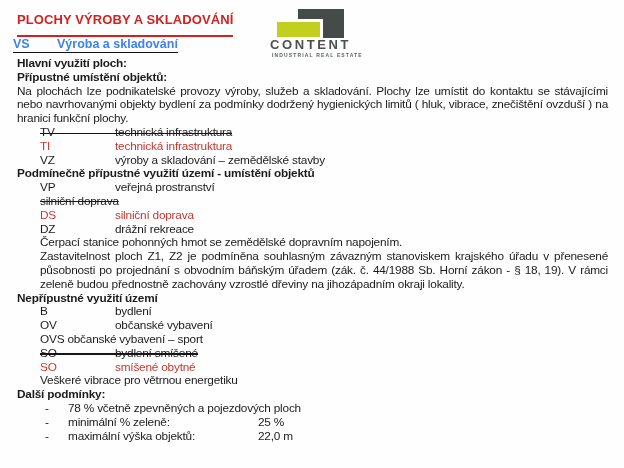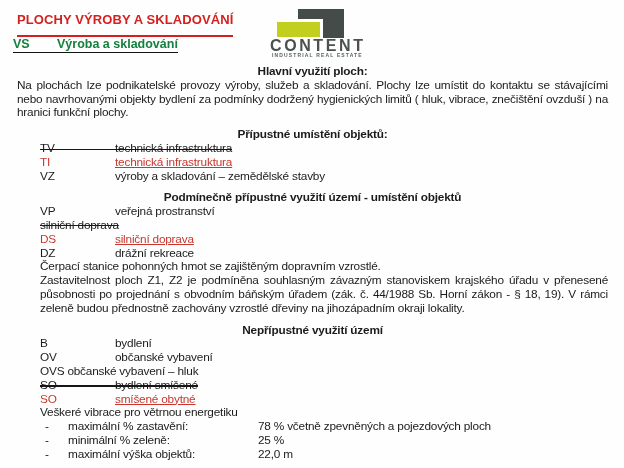--- a/index.html
+++ b/index.html
@@ -10,52 +10,52 @@
   }
   .header{position:relative;height:57px;}
   .title{
     position:absolute;left:17px;top:12px;
     font-size:13px;font-weight:bold;color:var(--red-title,#d61f1f);
     border-bottom:2px solid var(--red-title,#d61f1f);
     padding-bottom:8px;letter-spacing:0.1px;
   }
   .vs-line{
     position:absolute;left:13px;top:37px;
-    font-size:12.5px;font-weight:bold;color:#15803d;
+    font-size:12.5px;font-weight:bold;color:#3b82f6;
     border-bottom:1.6px solid #141414;padding-bottom:1px;
   }
   .vs-code{display:inline-block;width:44px;}
   
   .logo{position:absolute;left:270px;top:5px;width:100px;height:53px;}
   .logo-bar{position:absolute;left:28px;top:4px;width:46px;height:10px;background:var(--logo-dark,#454b49);}
   .logo-col{position:absolute;left:53px;top:4px;width:21px;height:29px;background:var(--logo-dark,#454b49);}
   .logo-accent{position:absolute;left:7px;top:17px;width:43px;height:15px;background:var(--logo-green,#c3cf1e);}
   .logo-name{
     position:absolute;left:0px;top:32px;width:100%;
-    font-size:16px;font-weight:bold;letter-spacing:2.6px;color:#4a514e;
+    font-size:13px;font-weight:bold;letter-spacing:2.6px;color:#4a514e;
   }
   .logo-tagline{
     position:absolute;left:2px;top:47px;width:100%;
     font-size:5px;letter-spacing:1.15px;color:#5a615e;font-weight:bold;
   }
   
   .content{position:absolute;left:0;top:57px;width:624px;}
   .line{
     font-size:11.8px;line-height:13.8px;letter-spacing:-0.2px;
     white-space:normal;
   }
-  .heading{font-weight:bold;margin:8px 16px 0 17px;text-align:center;}
+  .heading{font-weight:bold;margin:0 16px 0 17px;}
   .para{margin:0 16px 0 17px;text-align:justify;}
   .para-indent{margin-left:40px;}
   .indent{margin-left:40px;}
   .strike-text{text-decoration:line-through;text-decoration-thickness:1.3px;}
   .item{margin-left:40px;}
   .item-inner{position:relative;display:inline-block;}
   .abbr{display:inline-block;width:75px;}
-  .red{color:var(--red-item,#c8372e);text-decoration:underline;}
+  .red{color:var(--red-item,#c8372e);}
   .struck::after{
     content:"";position:absolute;left:0;right:0;top:6.6px;height:1.3px;background:#161616;
   }
   .seg-b{font-weight:normal;}
   .dash-row{margin-left:45px;display:flex;}
   .dash{width:23px;}
   .dash-label{width:190px;}
 </style>
 </head>
 <body>
@@ -69,42 +69,42 @@
     <div class="logo-bar"></div>
     <div class="logo-col"></div>
     <div class="logo-accent"></div>
     <div class="logo-name">CONTENT</div>
     <div class="logo-tagline">INDUSTRIAL REAL ESTATE</div>
   </div>
 </div>
 
 <div class="content">
     <div class="line heading">Hlavní využití ploch:</div>
+    <div class="line heading">Přípustné umístění objektů:</div>
     <div class="line para"><span>Na plochách lze podnikatelské provozy výroby, služeb a skladování. Plochy lze umístit do kontaktu se stávajícími nebo navrhovanými objekty bydlení za podmínky dodržený hygienických limitů ( hluk, vibrace, znečištění ovzduší ) na hranici funkční plochy.</span></div>
-    <div class="line heading">Přípustné umístění objektů:</div>
     <div class="line item"><span class="item-inner struck"><span class="abbr">TV</span><span class="desc">technická infrastruktura</span></span></div>
     <div class="line item"><span class="item-inner red"><span class="abbr">TI</span><span class="desc">technická infrastruktura</span></span></div>
     <div class="line item"><span class="item-inner"><span class="abbr">VZ</span><span class="desc">výroby a skladování – zemědělské stavby</span></span></div>
     <div class="line heading">Podmínečně přípustné využití území - umístění objektů</div>
     <div class="line item"><span class="item-inner"><span class="abbr">VP</span><span class="desc">veřejná prostranství</span></span></div>
     <div class="line indent strike-text">silniční doprava</div>
     <div class="line item"><span class="item-inner red"><span class="abbr">DS</span><span class="desc">silniční doprava</span></span></div>
     <div class="line item"><span class="item-inner"><span class="abbr">DZ</span><span class="desc">drážní rekreace</span></span></div>
-    <div class="line indent">Čerpací stanice pohonných hmot se zajištěným dopravním vzrostlé.</div>
+    <div class="line indent">Čerpací stanice pohonných hmot se zemědělské dopravním napojením.</div>
     <div class="line para para-indent"><span>Zastavitelnost ploch </span><span class="seg-b">Z1, Z2</span><span> je podmíněna souhlasným závazným stanoviskem krajského úřadu v přenesené působnosti po projednání s obvodním báňským úřadem (zák. č. 44/1988 Sb. Horní zákon - § 18, 19). V rámci zeleně budou přednostně zachovány vzrostlé dřeviny na jihozápadním okraji lokality.</span></div>
     <div class="line heading">Nepřípustné využití území</div>
     <div class="line item"><span class="item-inner"><span class="abbr">B</span><span class="desc">bydlení</span></span></div>
     <div class="line item"><span class="item-inner"><span class="abbr">OV</span><span class="desc">občanské vybavení</span></span></div>
-    <div class="line indent">OVS občanské vybavení – hluk</div>
+    <div class="line indent">OVS občanské vybavení – sport</div>
     <div class="line item"><span class="item-inner struck"><span class="abbr">SO</span><span class="desc">bydlení smíšené</span></span></div>
     <div class="line item"><span class="item-inner red"><span class="abbr">SO</span><span class="desc">smíšené obytné</span></span></div>
     <div class="line indent">Veškeré vibrace pro větrnou energetiku</div>
+    <div class="line heading">Další podmínky:</div>
     <div class="line dash-row">
       <span class="dash">-</span>
-      <span class="dash-label">maximální % zastavění:</span>
       <span class="dash-value">78 % včetně zpevněných a pojezdových ploch</span>
     </div>
     <div class="line dash-row">
       <span class="dash">-</span>
       <span class="dash-label">minimální % zeleně:</span>
       <span class="dash-value">25 %</span>
     </div>
     <div class="line dash-row">
       <span class="dash">-</span>
       <span class="dash-label">maximální výška objektů:</span>

